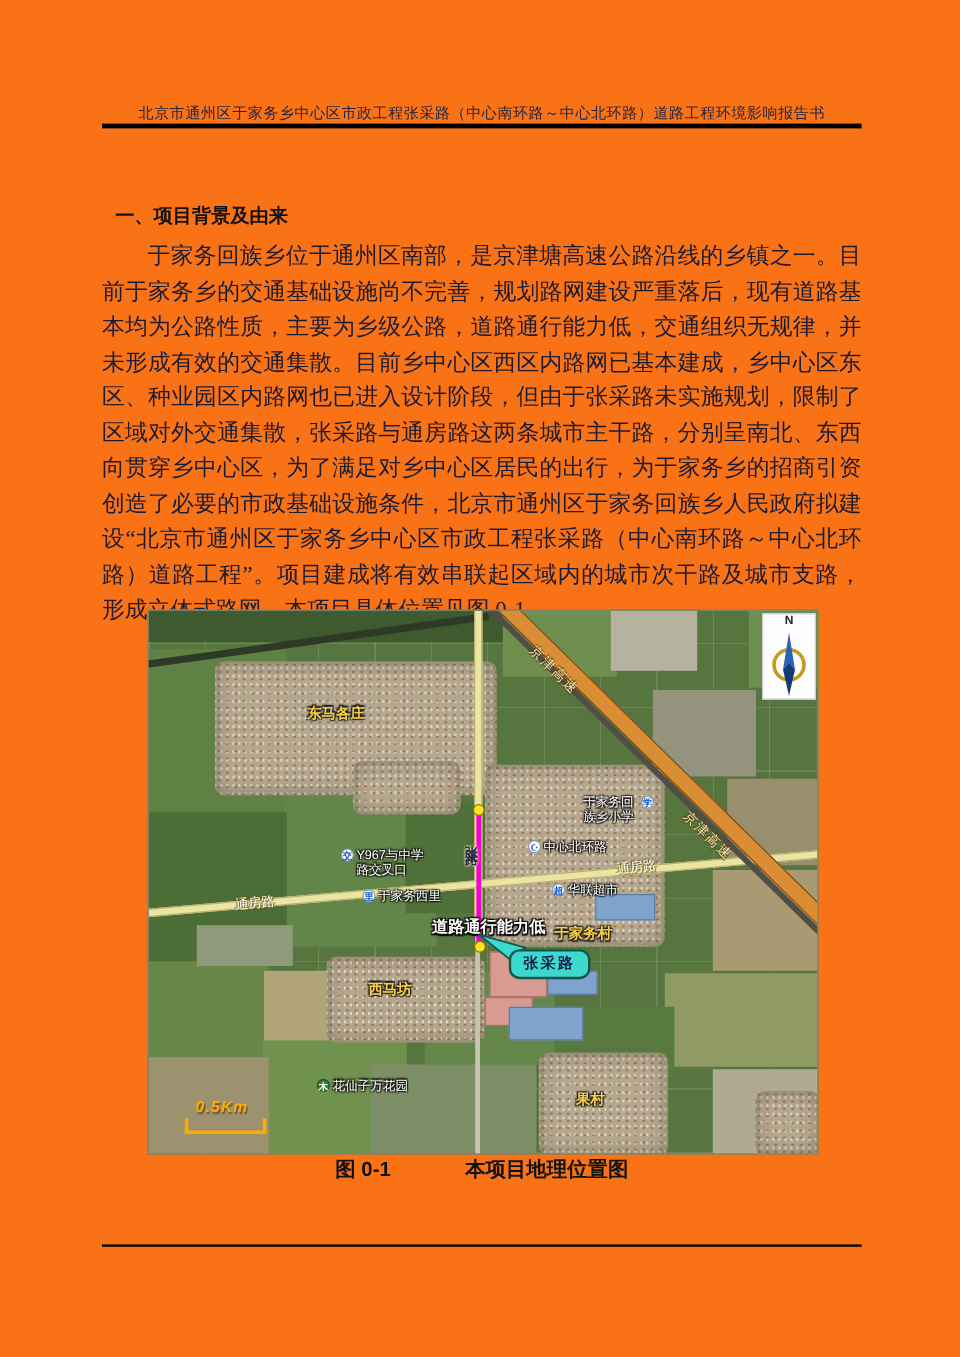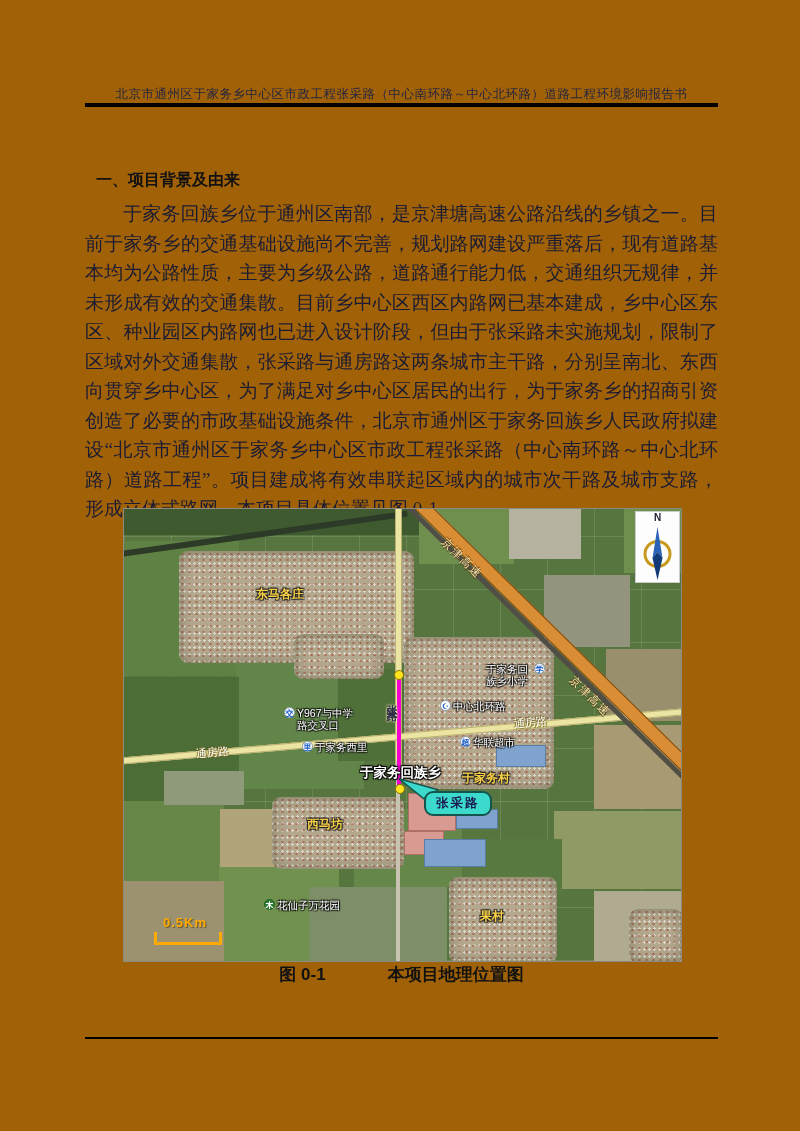--- a/index.html
+++ b/index.html
@@ -1,16 +1,16 @@
 <!DOCTYPE html>
 <html><head>
 <meta charset="utf-8">
 <style>
   html,body{margin:0;padding:0;background:#fff;}
-  .page{position:relative;width:800px;height:1131px;background:#a16207;overflow:hidden;
+  .page{position:relative;width:800px;height:1131px;background:#f97316;overflow:hidden;
         font-family:"Liberation Serif","DejaVu Serif",serif;color:#1b1b33;}
   .hdr{position:absolute;top:86px;left:85px;width:633px;text-align:center;
        font-size:12.5px;letter-spacing:.5px;color:#242440;}
   .hdr-rule{position:absolute;top:103px;left:85px;width:633px;height:4px;background:#000;}
   .doc-title{position:absolute;top:124px;left:85px;width:633px;margin:0;text-align:center;
        font-family:"Liberation Sans","DejaVu Sans",sans-serif;font-size:21px;font-weight:bold;
        letter-spacing:6px;color:#111;}
   .sec-h{position:absolute;top:170px;left:96px;margin:0;
        font-family:"Liberation Sans","DejaVu Sans",sans-serif;font-size:16px;font-weight:bold;color:#111;}
   .para{position:absolute;top:199px;left:85px;width:633px;margin:0;
@@ -72,21 +72,21 @@
   .hwy-label{position:absolute;font-size:11px;letter-spacing:2px;color:#f7eab6;white-space:nowrap;
        transform:rotate(44.5deg);text-shadow:1px 1px 1px #5a3a10,-1px -1px 1px #5a3a10;z-index:5;}
 
   .callout{position:absolute;left:300px;top:282px;background:#3cd9cd;border:2px solid #14564e;
        border-radius:9px;padding:2px 10px;font-size:12.5px;font-weight:bold;color:#1a1a50;
        letter-spacing:2px;z-index:6;white-space:nowrap;}
   .arrow-svg{position:absolute;inset:0;width:100%;height:100%;z-index:6;pointer-events:none;}
 
   .scale{position:absolute;left:30px;top:406px;z-index:6;}
   .scale-txt{color:#ffaa00;font-weight:bold;font-size:13px;letter-spacing:1px;margin-left:9px;
-       text-shadow:1px 1px 1px rgba(60,40,0,.6);}
+       text-shadow:1px 1px 1px rgba(60,40,0,.6);font-style:italic;}
   .scale-bracket{width:62px;height:10px;border-left:3px solid #ffaa00;border-right:3px solid #ffaa00;
        border-bottom:3px solid #ffaa00;margin-top:2px;}
 
   .compass{position:absolute;right:1px;top:2px;width:45px;height:72px;background:#fdfdfd;
        border:1px solid #ccc;z-index:7;text-align:center;box-sizing:border-box;}
   .compass-n{font-size:10px;color:#223;font-weight:bold;line-height:12px;}
 
   
   .caption{position:absolute;top:963px;left:85px;width:633px;display:flex;justify-content:center;gap:62px;
        font-family:"Liberation Sans","DejaVu Sans",sans-serif;font-size:17px;font-weight:bold;color:#111;}
@@ -152,21 +152,21 @@
 
     <div class="route-line"></div>
     <div class="route-dot" style="left:270px;top:161px;"></div>
     <div class="route-dot" style="left:271px;top:275px;"></div>
     <div class="route-vname">张采路</div>
 
     <div class="vlabel" style="left:132px;top:77px;">东马各庄</div>
     <div class="vlabel" style="left:338px;top:261px;">于家务村</div>
     <div class="vlabel" style="left:183px;top:307px;">西马坊</div>
     <div class="vlabel" style="left:356px;top:399px;text-align:center;">果村</div>
-    <div class="town-label">于家务回族乡</div>
+    <div class="town-label">道路通行能力低</div>
 
     <div class="poi rev" style="left:350px;top:154px;">
       <span class="poi-ic">学</span>
       <span class="poi-txt w-school">于家务回族乡小学</span>
     </div>
     <div class="poi" style="left:316px;top:191px;">
       <span class="poi-ic">☪</span>
       <span class="poi-txt">中心北环路</span>
     </div>
     <div class="poi" style="left:336px;top:227px;">

